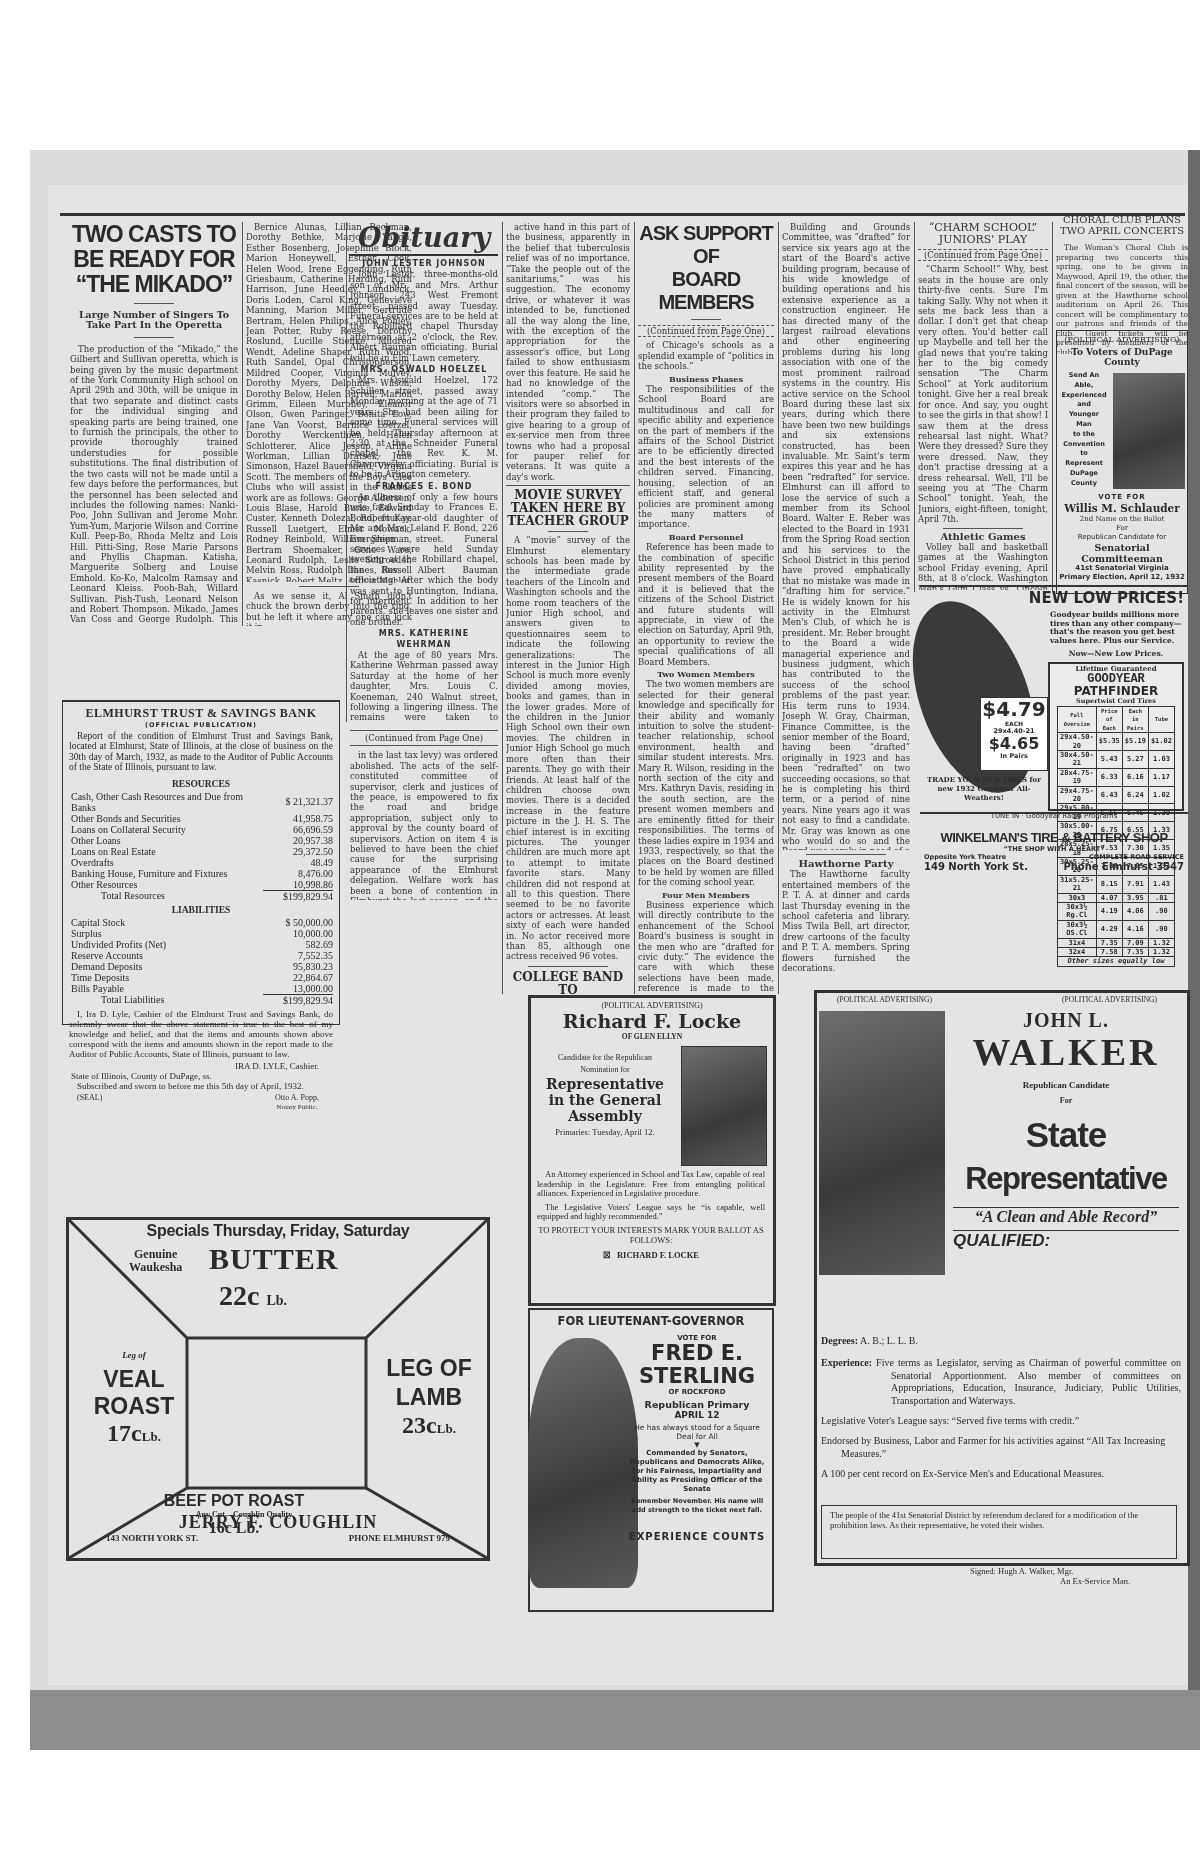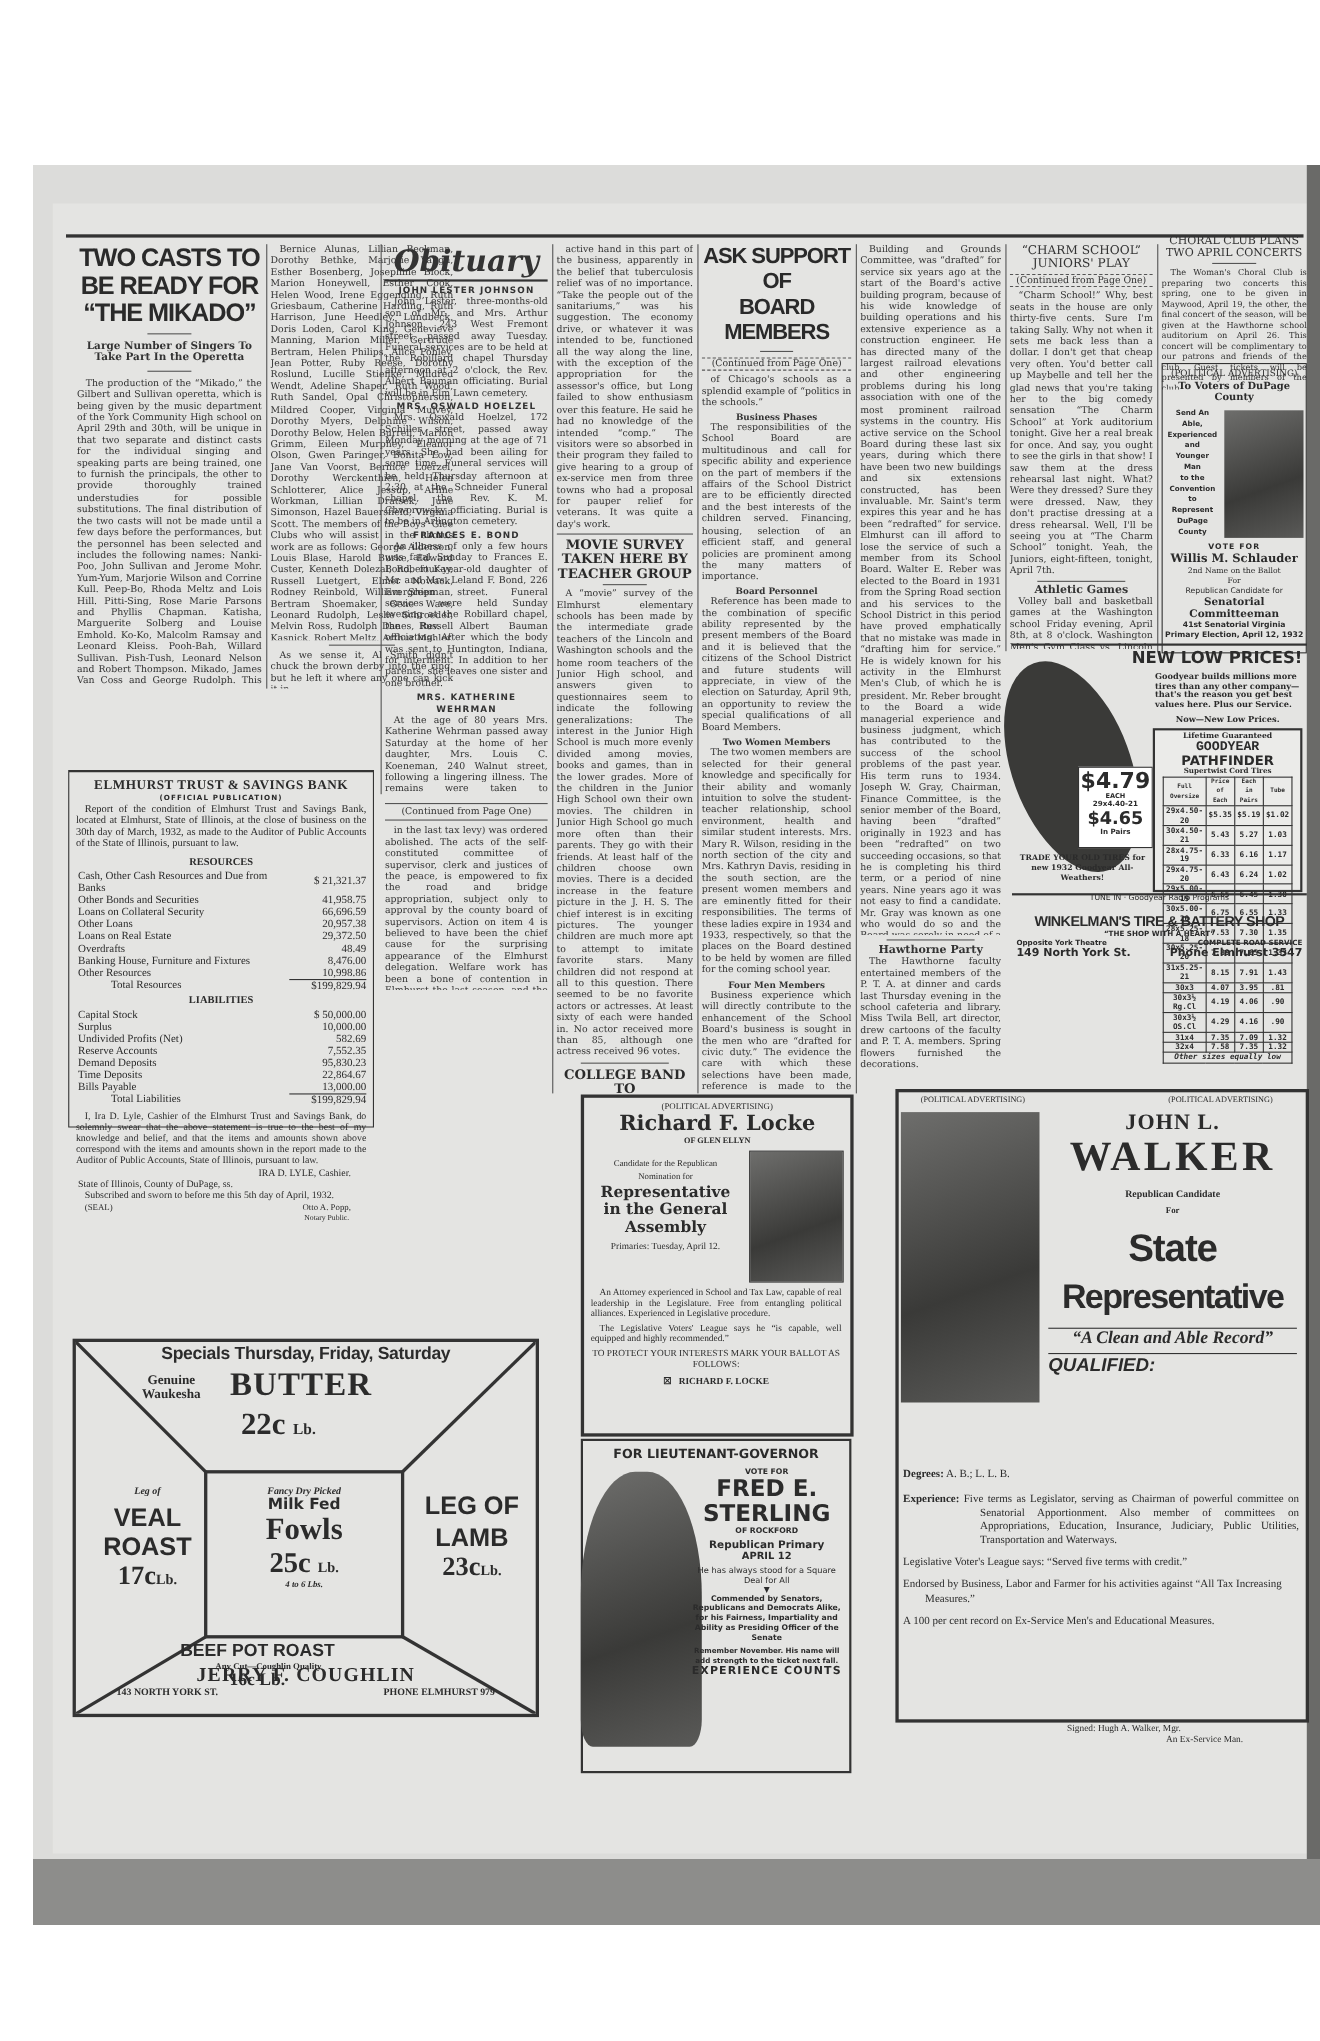--- a/index.html
+++ b/index.html
@@ -416,27 +416,20 @@
       <div>Waukesha</div>
     </div>
   <div style="position:absolute;left:140px;top:22px;font-size:30px;font-weight:bold;letter-spacing:1px;">BUTTER</div>
   <div style="position:absolute;left:150px;top:60px;font-size:28px;font-weight:bold;"><span>22c</span> <span style="font-size:14px;">Lb.</span></div>
   <div style="position:absolute;left:20px;top:130px;width:90px;text-align:center;">
     <div style="font-style:italic;font-size:9px;font-weight:bold;">Leg of</div>
     <div style="font-family:'Liberation Sans',sans-serif;font-size:23px;line-height:27px;font-weight:bold;margin-top:6px;">VEAL</div>
     <div style="font-family:'Liberation Sans',sans-serif;font-size:23px;line-height:27px;font-weight:bold;">ROAST</div>
     <div style="font-size:24px;font-weight:bold;"><span>17c</span><span style="font-size:13px;">Lb.</span></div>
   </div>
-  <div style="position:absolute;left:121px;top:130px;width:173px;text-align:center;">
-    <div style="font-style:italic;font-size:9px;font-weight:bold;">Fancy Dry Picked</div>
-    <div style="font-family:'DejaVu Sans',sans-serif;font-size:14px;font-weight:bold;">Milk Fed</div>
-    <div style="font-size:28px;font-weight:bold;line-height:30px;">Fowls</div>
-    <div style="font-size:26px;font-weight:bold;"><span>25c</span> <span style="font-size:13px;">Lb.</span></div>
-    <div style="font-style:italic;font-size:8px;font-weight:bold;">4 to 6 Lbs.</div>
-  </div>
   <div style="position:absolute;left:305px;top:135px;width:110px;text-align:center;">
     <div style="font-family:'Liberation Sans',sans-serif;font-size:23px;line-height:27px;font-weight:bold;">LEG OF</div>
     <div style="font-family:'Liberation Sans',sans-serif;font-size:23px;line-height:30px;font-weight:bold;">LAMB</div>
     <div style="font-size:24px;font-weight:bold;"><span>23c</span><span style="font-size:13px;">Lb.</span></div>
   </div>
   <div style="position:absolute;left:0;top:272px;width:330px;text-align:center;">
     <div style="font-family:'Liberation Sans',sans-serif;font-size:16px;font-weight:bold;">BEEF POT ROAST</div>
     <div style="font-size:8px;font-weight:bold;margin-left:20px;">Any Cut—Coughlin Quality</div>
     <div style="font-size:16px;font-weight:bold;">16c Lb.</div>
   </div>
@@ -477,21 +470,21 @@
     <div style="font-size:7px;font-weight:bold;">VOTE FOR</div>
     <div style="font-size:21px;line-height:23px;font-weight:bold;">FRED E.</div>
     <div style="font-size:21px;line-height:23px;font-weight:bold;">STERLING</div>
     <div style="font-size:7px;font-weight:bold;">OF ROCKFORD</div>
     <div style="font-size:9.5px;font-weight:bold;margin-top:3px;">Republican Primary</div>
     <div style="font-size:9px;font-weight:bold;">APRIL 12</div>
     <div style="font-size:7.5px;margin-top:3px;">He has always stood for a Square Deal for All</div>
     <div style="font-size:7px;">▼</div>
     <div style="font-size:7px;line-height:9px;font-weight:bold;">Commended by Senators, Republicans and Democrats Alike, for his Fairness, Impartiality and Ability as Presiding Officer of the Senate</div>
     <div style="font-size:6.5px;line-height:8.5px;font-weight:bold;margin-top:3px;">Remember November. His name will add strength to the ticket next fall.</div>
-    <div style="font-size:10px;font-weight:bold;letter-spacing:1px;margin-top:0;">EXPERIENCE COUNTS</div>
+    <div style="font-size:10px;font-weight:bold;letter-spacing:1px;margin-top:17px;">EXPERIENCE COUNTS</div>
   </div>
 </div>
 
 <div class="box" style="left:814px;top:990px;width:370px;height:570px;border-width:3px;font-family:'Liberation Serif',serif;">
   <div style="display:flex;justify-content:space-between;font-size:7.5px;padding:2px 30px 0 20px;">
     <span>(POLITICAL ADVERTISING)</span>
     <span>(POLITICAL ADVERTISING)</span>
   </div>
   <div class="photo" style="position:absolute;left:2px;top:18px;width:126px;height:264px;"></div>
   <div style="position:absolute;left:132px;top:16px;width:234px;text-align:center;">
@@ -504,17 +497,20 @@
     <div style="border-top:1px solid #333;margin:6px 4px 0;font-style:italic;font-weight:bold;font-size:16px;">“A Clean and Able Record”</div>
     <div style="border-top:1px solid #333;margin:4px 4px 0;text-align:left;font-style:italic;font-weight:bold;font-size:17px;font-family:'Liberation Sans',sans-serif;">QUALIFIED:</div>
   </div>
   <div style="position:absolute;left:4px;top:342px;width:360px;font-size:10px;line-height:12.4px;">
     <div><b>Degrees:</b> <span>A. B.; L. L. B.</span></div>
     <div style="margin-top:10px;padding-left:70px;text-indent:-70px;text-align:justify;"><b>Experience:</b> <span>Five terms as Legislator, serving as Chairman of powerful committee on Senatorial Apportionment. Also member of committees on Appropriations, Education, Insurance, Judiciary, Public Utilities, Transportation and Waterways.</span></div>
     <div style="margin-top:8px;">Legislative Voter's League says: “Served five terms with credit.”</div>
     <div style="margin-top:8px;padding-left:20px;text-indent:-20px;">Endorsed by Business, Labor and Farmer for his activities against “All Tax Increasing Measures.”</div>
     <div style="margin-top:8px;">A 100 per cent record on Ex-Service Men's and Educational Measures.</div>
   </div>
+  <div style="position:absolute;left:4px;top:512px;width:356px;height:54px;border:1px solid #333;font-size:8.5px;line-height:10px;padding:4px 8px;box-sizing:border-box;">
+    <div>The people of the 41st Senatorial District by referendum declared for a modification of the prohibition laws. As their representative, he voted their wishes.</div>
+  </div>
 </div>
 <div style="position:absolute;left:820px;top:1566px;width:360px;font-family:'Liberation Serif',serif;font-size:8.5px;line-height:10px;">
   <div style="padding-left:150px;">Signed: Hugh A. Walker, Mgr.</div>
   <div style="padding-left:240px;">An Ex-Service Man.</div>
 </div>
 
 </body></html>

